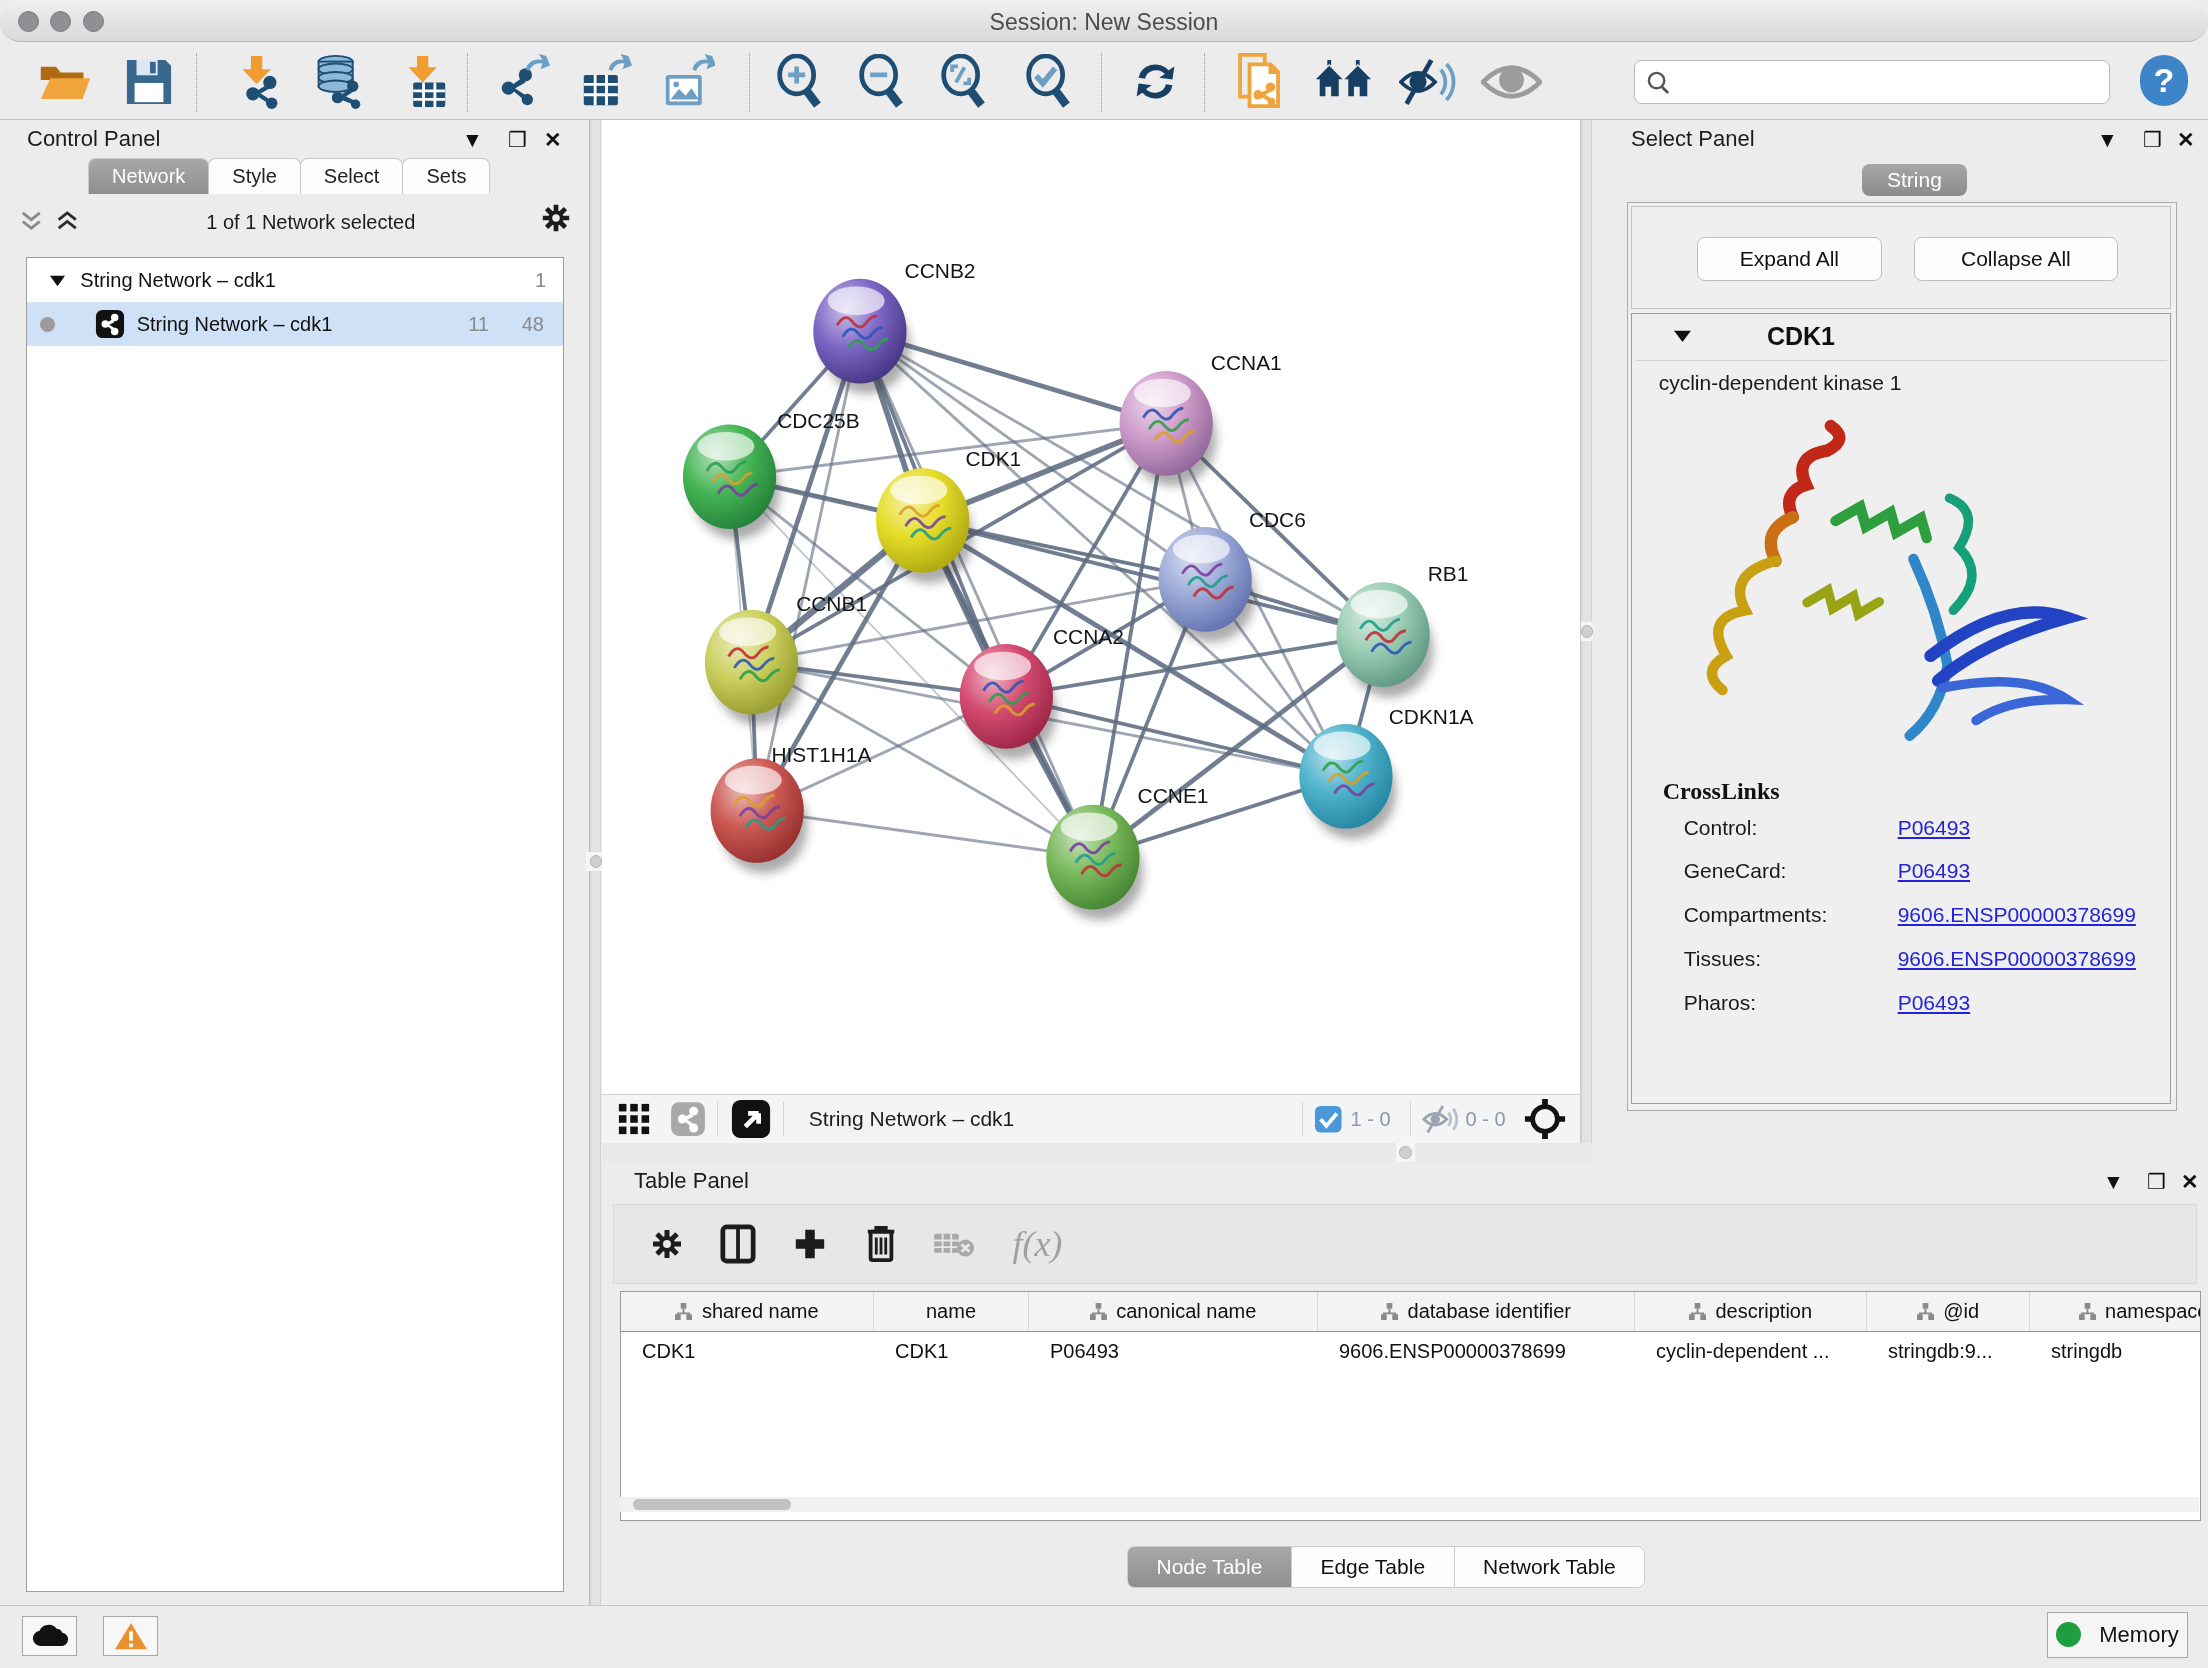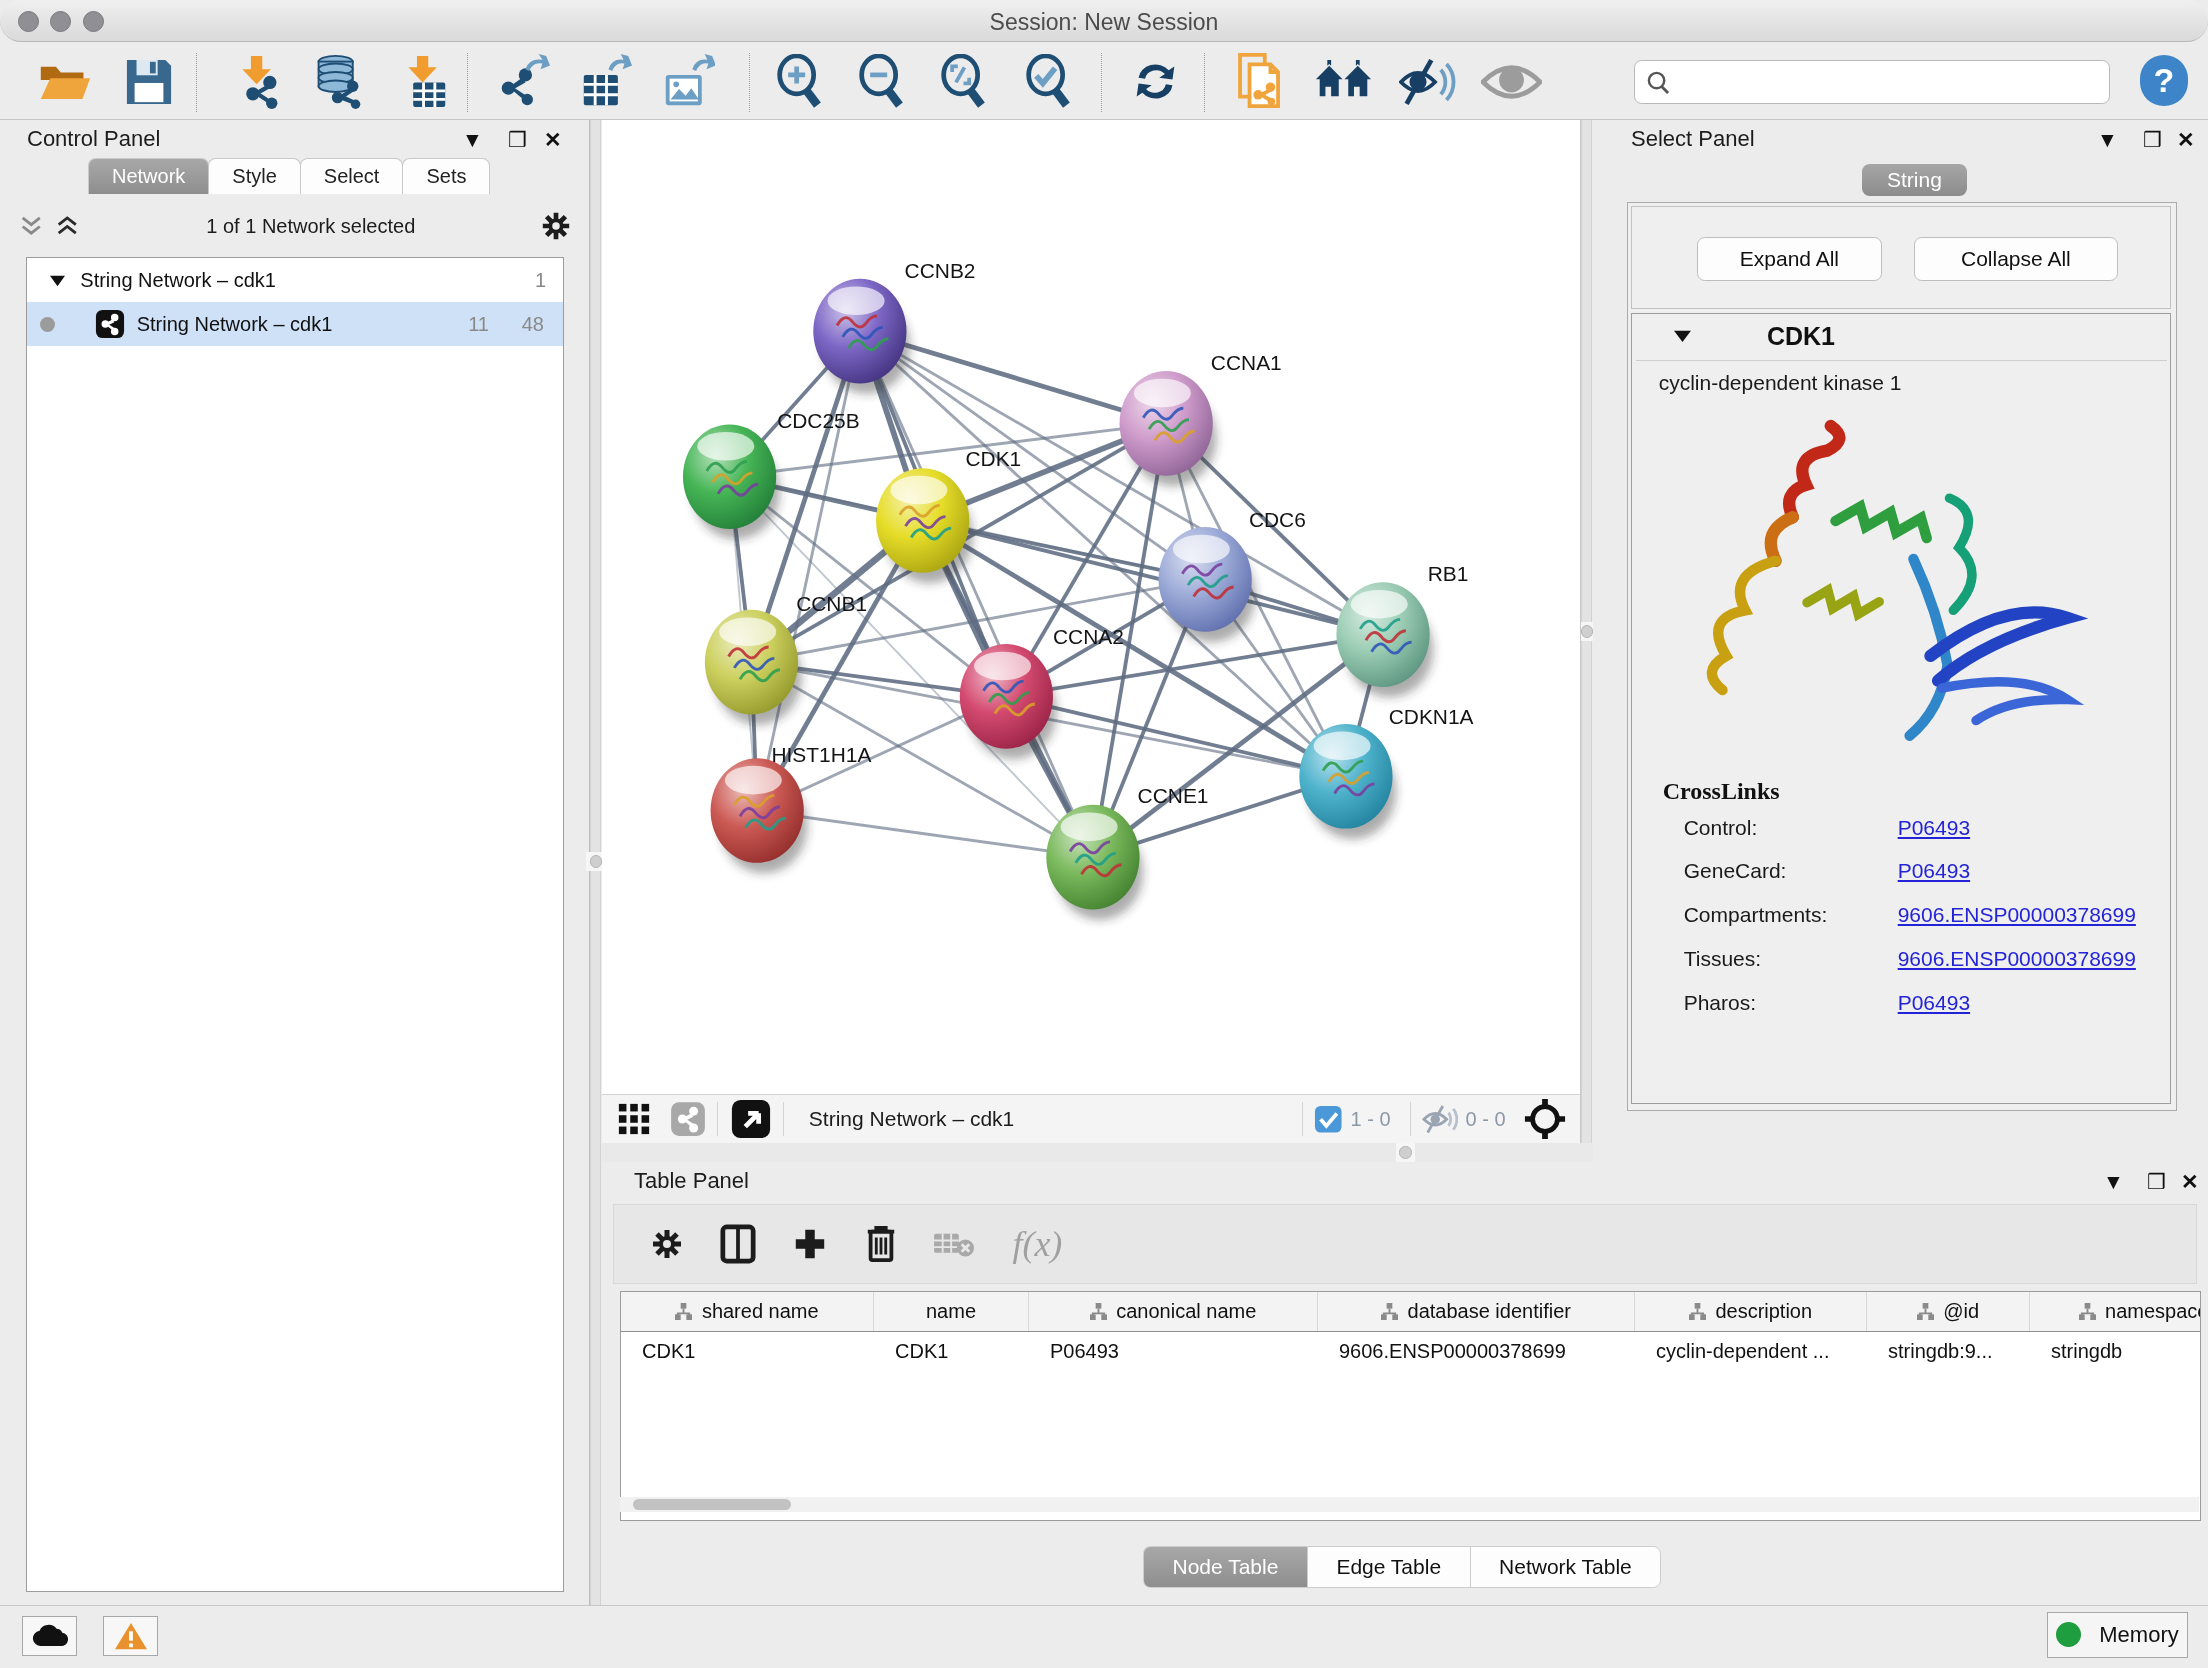--- a/index.html
+++ b/index.html
@@ -21,21 +21,21 @@
   #help-btn { position:absolute; left:2140px; top:12.4px; width:48px; height:51px; background:#3d85c8; border-radius:50%/46%; color:#fff; font-size:34px; font-weight:bold; display:flex; align-items:center; justify-content:center; }
 
   
   #control-panel { left:0; top:120px; width:590px; height:1486px; background:#ececec; border-right:1px solid #bdbdbd; }
   .panel-head { position:absolute; left:0; top:0; width:100%; height:38px; }
   .panel-title { position:absolute; left:27px; top:5.7px; font-size:22px; color:#1c1c1c; }
   .ph-ico { position:absolute; top:7.6px; font-size:21px; color:#111; }
   .tabrow { position:absolute; display:flex; }
   .tab { height:36px; padding:0 23px; display:flex; align-items:center; justify-content:center; font-size:20px; background:#fdfdfd; color:#222; border:1px solid #c9c9c9; border-bottom:none; border-radius:7.6px 7.6px 0 0; margin-right:-1px; }
   .tab.sel { background:linear-gradient(#a8a8a8,#8e8e8e); color:#fff; }
-  #cp-subhead { position:absolute; left:17px; top:86px; width:555px; height:40px; display:flex; align-items:center; }
+  #cp-subhead { position:absolute; left:17px; top:74px; width:555px; height:40px; display:flex; align-items:flex-end; }
   #cp-selection { flex:1; text-align:center; font-size:20px; color:#1c1c1c; }
   #net-list { position:absolute; left:26px; top:137px; width:538px; height:1335px; background:#fff; border:1px solid #9c9c9c; }
   .tree-row { position:relative; height:44px; display:flex; align-items:center; font-size:20px; color:#111; }
   .tree-row.sel { background:#cfe1f7; }
   .count { position:absolute; color:#8a8a8a; font-size:20px; }
 
   
   .vsplit { top:120px; width:11.4px; height:1486px; background:#e3e3e3; border-left:1px solid #d2d2d2; border-right:1px solid #d2d2d2; }
   .handle { position:absolute; width:19px; height:19px; background:#f6f6f6; display:flex; align-items:center; justify-content:center; }
   .handle i { width:12.4px; height:12.4px; border-radius:50%; background:#cfcfcf; border:1px solid #b5b5b5; }
@@ -68,21 +68,21 @@
   #table-panel { left:602px; top:1162px; width:1606px; height:443px; background:#ececec; }
   #tp-toolbar { position:absolute; left:11.4px; top:42px; width:1584px; height:80px; background:#e7e7e7; border:1px solid #d8d8d8; display:flex; align-items:center; }
   .tp-ico { margin-left:36px; display:flex; align-items:center; justify-content:center; }
   #tp-table { position:absolute; left:18px; top:129px; width:1581px; height:230px; background:#fff; border:1px solid #9c9c9c; overflow:hidden; }
   #tp-header { display:flex; height:40px; background:#f3f3f3; border-bottom:1.9px solid #8f8f8f; }
   .th { display:flex; align-items:center; justify-content:center; font-size:20px; color:#111; border-right:1px solid #d8d8d8; flex-shrink:0; gap:9.5px; }
   #tp-row { display:flex; height:42px; }
   .td { font-size:20px; color:#111; padding:7.6px 0 0 21px; flex-shrink:0; white-space:nowrap; overflow:hidden; }
   #tp-hscroll { position:absolute; left:18px; top:335px; width:1579px; height:15px; background:#f1f1f1; }
   #tp-hthumb { position:absolute; left:13.3px; top:1.9px; width:158px; height:11.4px; border-radius:5.7px; background:#c2c2c2; }
-  #tp-tabs { position:absolute; left:541px; top:384px; display:flex;justify-content:center; }
+  #tp-tabs { position:absolute; left:525px; top:384px; display:flex;justify-content:center; }
   .tp-tab { height:42px; padding:0 28.5px; display:flex; align-items:center; font-size:21px; background:#fdfdfd; color:#111; border:1px solid #cdcdcd; margin-right:-1px; }
   .tp-tab.sel { background:linear-gradient(#a8a8a8,#8e8e8e); color:#fff; border-radius:7.6px 0 0 7.6px; }
   .tp-tab:last-child { border-radius:0 7.6px 7.6px 0; }
 
   
   #bottombar { left:0; top:1605px; width:2208px; height:63px; background:#ececec; border-top:1px solid #c8c8c8; }
   .bb-btn { position:absolute; top:9.5px; width:55px; height:40px; background:#f7f7f7; border:1.9px solid #a8a8a8; display:flex; align-items:center; justify-content:center; }
   #memory-btn { position:absolute; left:2047px; top:5.7px; width:141px; height:46px; background:#f5f5f5; border:1px solid #a8a8a8; display:flex; align-items:center; justify-content:center; gap:18px; font-size:22px; color:#111; }
   #memory-dot { width:25px; height:25px; border-radius:50%; background:#1e9e3e; }
   svg { display:block; }

